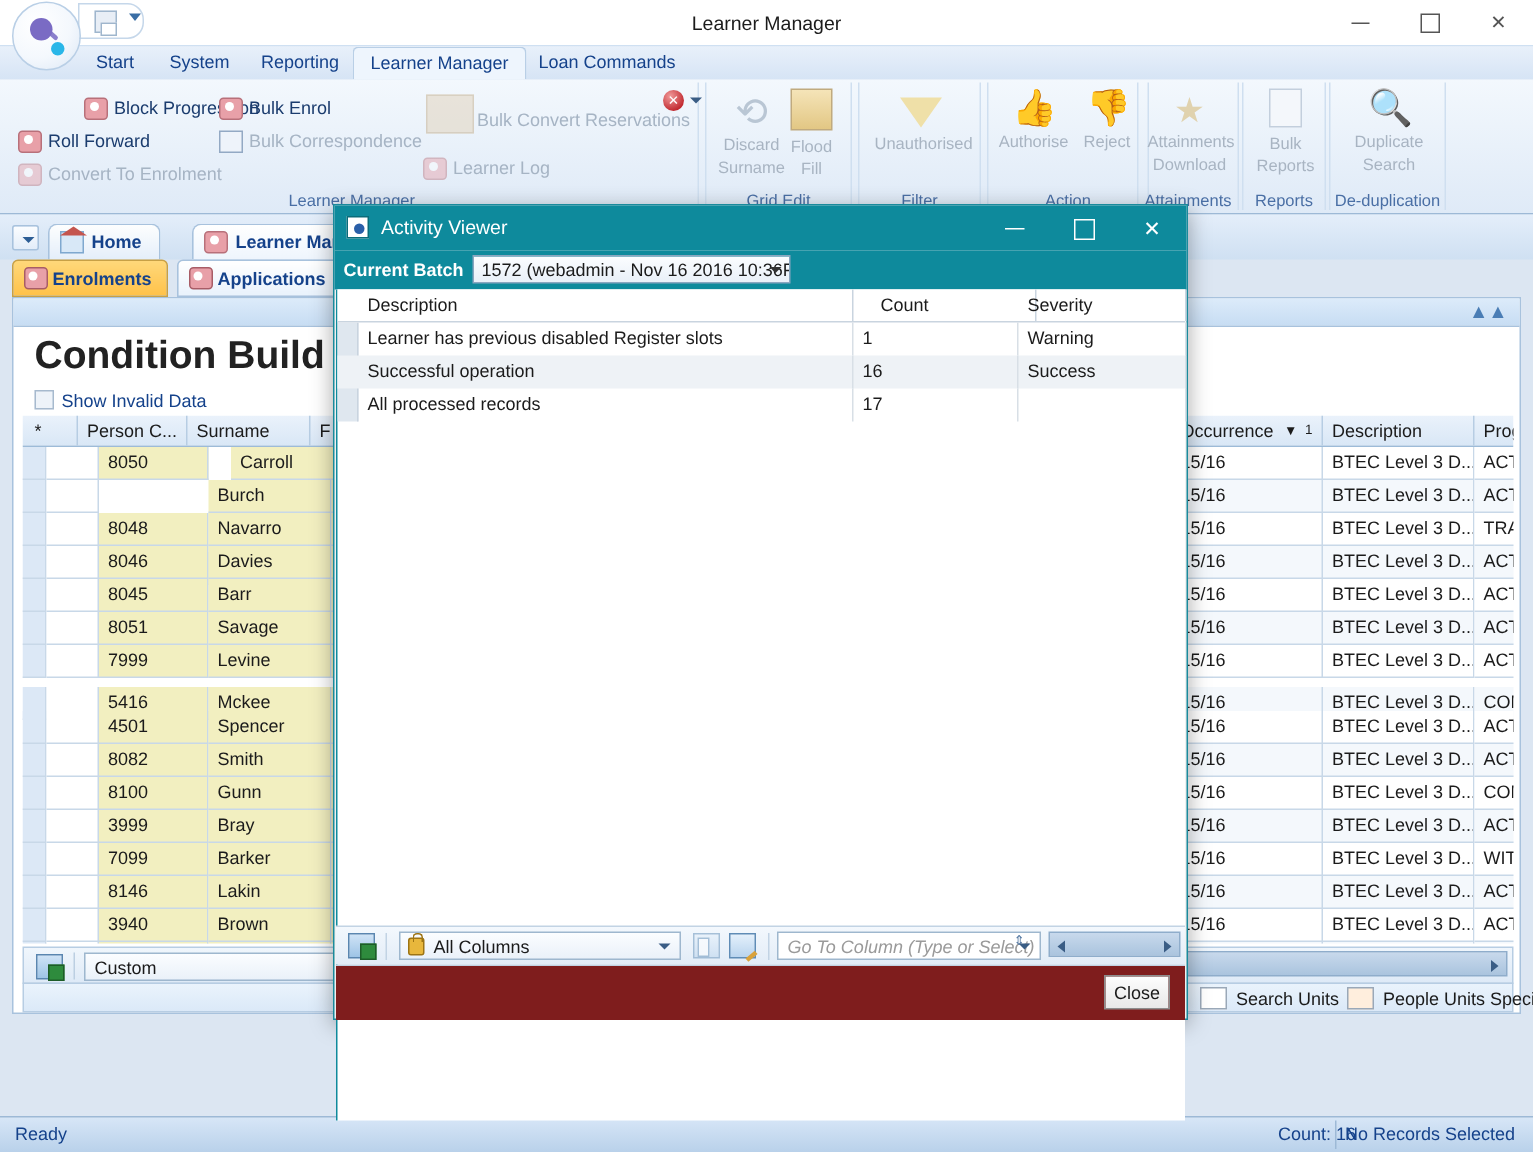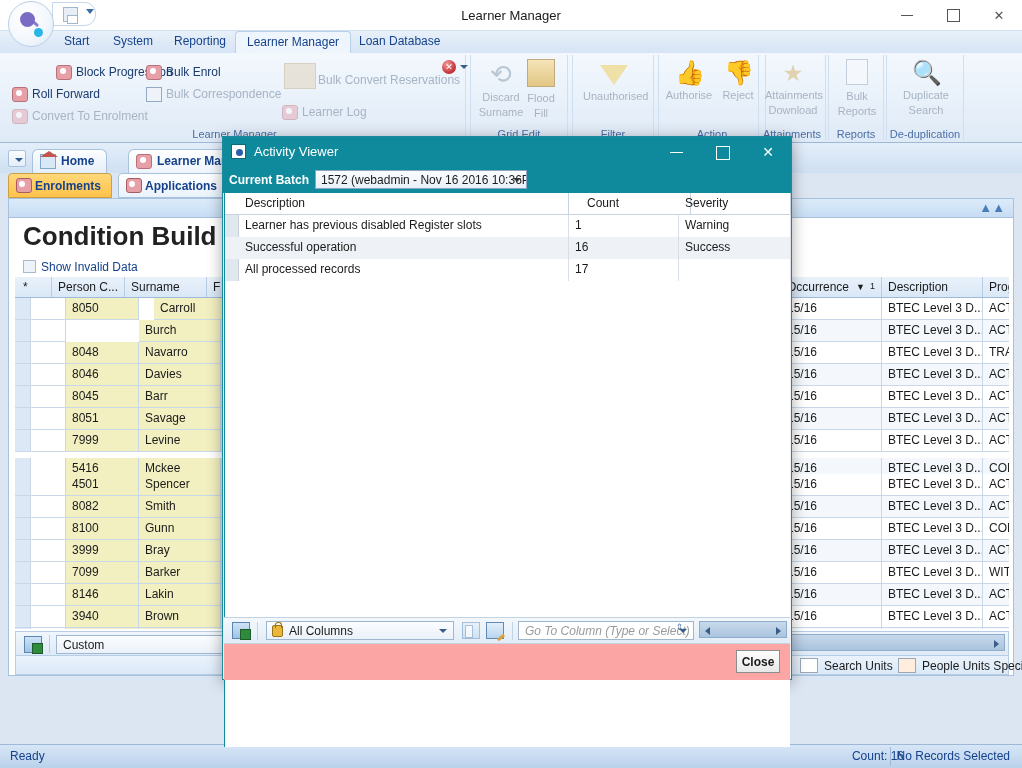--- a/index.html
+++ b/index.html
@@ -299,21 +299,21 @@
   #dlg-hscroll{
     position:absolute; left:476px; top:484px; width:88px; height:17px;
     background:linear-gradient(#c8d9ec,#aac4de); border:1px solid #8fadcb;
   }
   #dlg-hscroll .arr-l{position:absolute;left:5px;top:5px;width:0;height:0;
     border-top:4px solid transparent;border-bottom:4px solid transparent;border-right:5px solid #3a5d85;}
   #dlg-hscroll .arr-r{position:absolute;right:5px;top:5px;width:0;height:0;
     border-top:4px solid transparent;border-bottom:4px solid transparent;border-left:5px solid #3a5d85;}
   #dlg-vsep{position:absolute;left:452px;top:487px;width:9px;color:#5a7da5;font-size:9px;text-align:center;line-height:7px;}
 
-  #dlg-footer{position:absolute;left:1px;top:507px;width:566px;height:36px;background:#fca5a5;font-weight:bold;}
+  #dlg-footer{position:absolute;left:1px;top:507px;width:566px;height:36px;background:#7f1d1d;}
   #dlg-close-btn{
     position:absolute; right:10px; top:6px; width:44px; height:23px;
     background:linear-gradient(#fdfdfd,#e8e8e8); border:1px solid #8d8d8d;
     font-size:12px; line-height:22px; text-align:center; color:#1b1b1b; cursor:default;
   }
 </style>
 </head>
 <body>
 
 <div id="titlebar">
@@ -336,21 +336,21 @@
   <div class="wbtn" id="w-close">
       <span class="g">✕</span>
     </div>
 </div>
 
 <div id="ribbon-tabs">
   <div class="rtab" id="tab-start">Start</div>
   <div class="rtab" id="tab-system">System</div>
   <div class="rtab" id="tab-reporting">Reporting</div>
   <div class="rtab active" id="tab-learner-manager">Learner Manager</div>
-  <div class="rtab" id="tab-loan-commands">Loan Database</div>
+  <div class="rtab" id="tab-loan-commands">Loan Commands</div>
   <div id="header-info">
     <span>User: webadmin, Database: chotribcoll</span>
     <span class="sep">|</span>
     <span>Workflow Service:</span>
     <span id="wf-led"></span>
     <span id="help-icon">?</span>
   </div>
 </div>
 
 <div id="ribbon">

